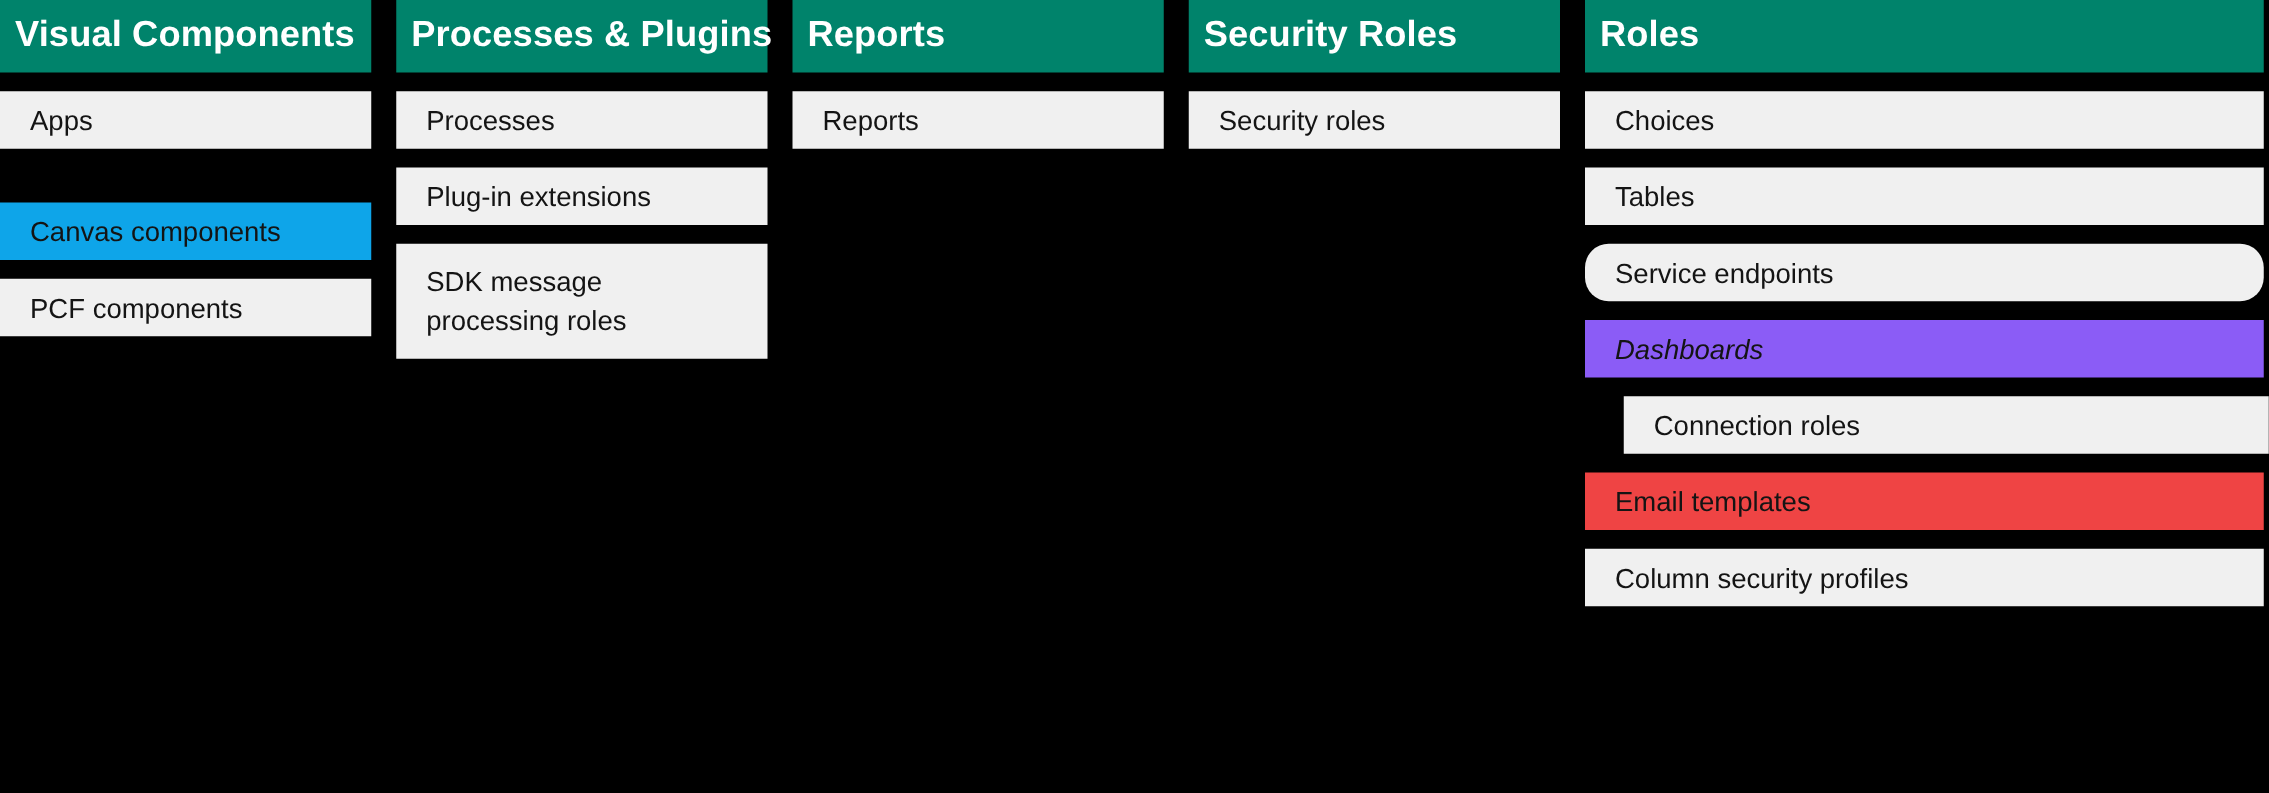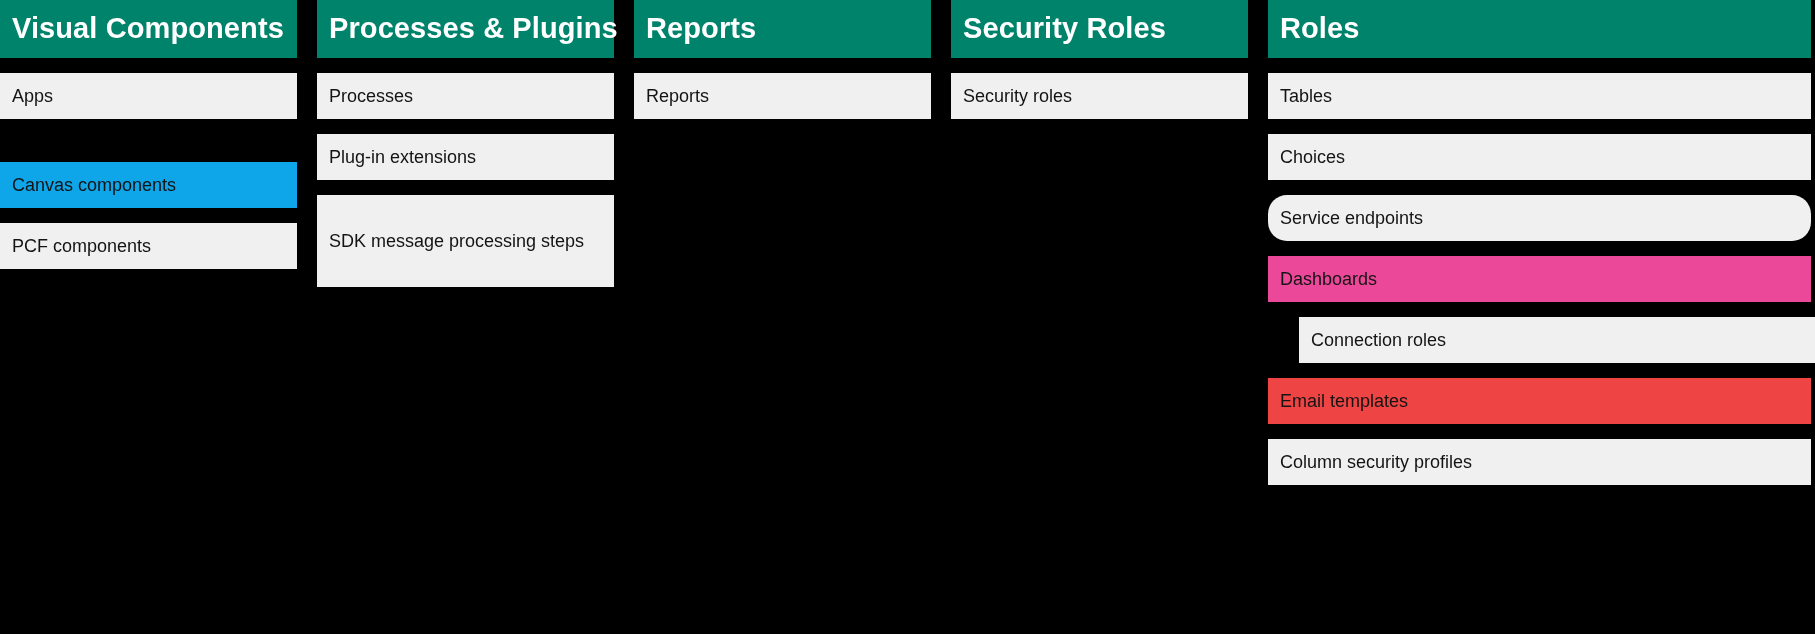--- a/index.html
+++ b/index.html
@@ -51,26 +51,26 @@
   }
   .items {
     display: flex;
     flex-direction: column;
     margin-top: 15px;
     gap: 15px;
   }
   .item {
     background: #F0F0F0;
     color: #141414;
-    font-size: 18px;
+    font-size: 22px;
     line-height: 31px;
     min-height: 46px;
     display: flex;
     align-items: center;
-    padding: 0 12px;
+    padding: 0 24px;
     box-sizing: border-box;
     white-space: normal;
   }
   .item.two-line {
     min-height: 92px;
     align-items: center;
   }
   .col-main {
     flex: 0 0 auto;
     width: 543px;
@@ -94,40 +94,40 @@
         <div class="item" style="background: rgb(240, 240, 240); color: rgb(20, 20, 20);">Apps</div>
         <div class="item" style="background: #0ea5e9; color: rgb(20, 20, 20); margin-top: 28px;">Canvas components</div>
         <div class="item" style="background: rgb(240, 240, 240); color: rgb(20, 20, 20);">PCF components</div>
       </div>
     </div>
     <div class="column">
       <div class="col-header" style="background: rgb(0, 131, 107); color: rgb(255, 255, 255);">Processes &amp; Plugins</div>
       <div class="items">
         <div class="item" style="background: rgb(240, 240, 240); color: rgb(20, 20, 20);">Processes</div>
         <div class="item" style="background: rgb(240, 240, 240); color: rgb(20, 20, 20);">Plug-in extensions</div>
-        <div class="item two-line" style="background: rgb(240, 240, 240); color: rgb(20, 20, 20);">SDK message processing steps</div>
+        <div class="item two-line" style="background: rgb(240, 240, 240); color: rgb(20, 20, 20);">SDK message processing roles</div>
       </div>
     </div>
     <div class="column">
       <div class="col-header" style="background: rgb(0, 131, 107); color: rgb(255, 255, 255);">Reports</div>
       <div class="items">
         <div class="item" style="background: rgb(240, 240, 240); color: rgb(20, 20, 20);">Reports</div>
       </div>
     </div>
     <div class="column">
       <div class="col-header" style="background: rgb(0, 131, 107); color: rgb(255, 255, 255);">Security Roles</div>
       <div class="items">
         <div class="item" style="background: rgb(240, 240, 240); color: rgb(20, 20, 20);">Security roles</div>
       </div>
     </div>
     <div class="column col-main">
       <div class="col-header" style="background: rgb(0, 131, 107); color: rgb(255, 255, 255);">Roles</div>
       <div class="items">
+        <div class="item" style="background: rgb(240, 240, 240); color: rgb(20, 20, 20);">Choices</div>
         <div class="item" style="background: rgb(240, 240, 240); color: rgb(20, 20, 20);">Tables</div>
-        <div class="item" style="background: rgb(240, 240, 240); color: rgb(20, 20, 20);">Choices</div>
         <div class="item" style="background: rgb(240, 240, 240); color: rgb(20, 20, 20); border-radius: 19px;">Service endpoints</div>
-        <div class="item" style="background: #ec4899; color: rgb(20, 20, 20);">Dashboards</div>
+        <div class="item" style="background: #8b5cf6; color: rgb(20, 20, 20); font-style: italic;">Dashboards</div>
         <div class="item" style="background: rgb(240, 240, 240); color: rgb(20, 20, 20); margin-left: 31px;">Connection roles</div>
         <div class="item" style="background: #ef4444; color: rgb(20, 20, 20);">Email templates</div>
         <div class="item" style="background: rgb(240, 240, 240); color: rgb(20, 20, 20);">Column security profiles</div>
       </div>
     </div>
   </div>
 
 </body></html>

